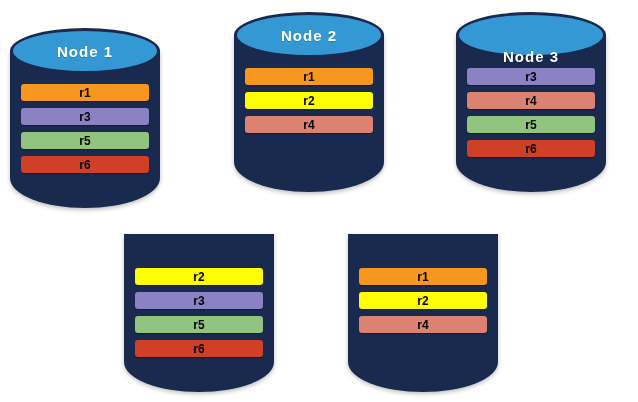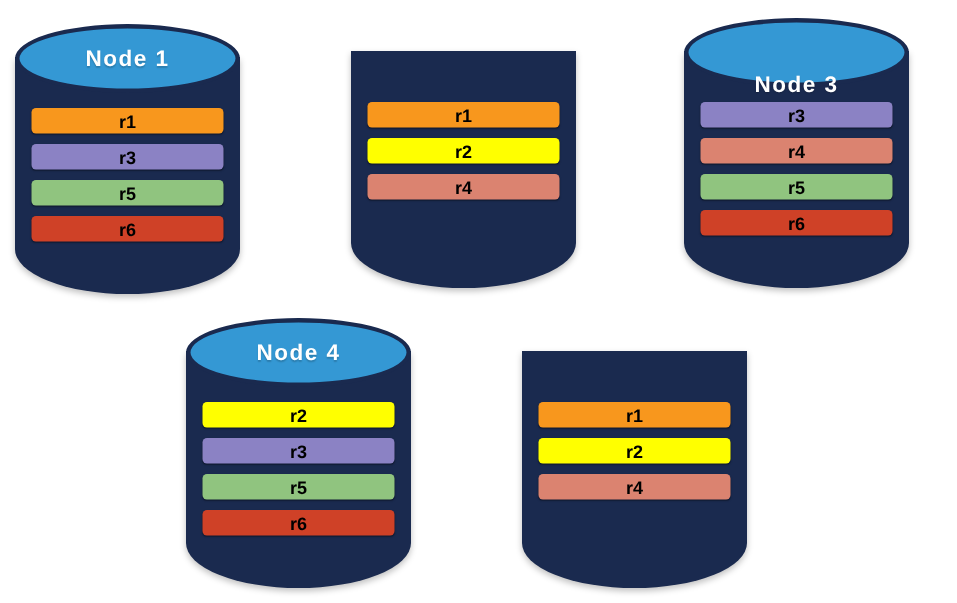--- a/index.html
+++ b/index.html
@@ -95,21 +95,21 @@
     color: #000000;
     font-size: 12px;
     font-weight: bold;
     line-height: 1;
   }
 </style>
 </head>
 <body>
 
 <div id="stage">
-    <div class="node" style="left: 10px; top: 16px; text-align: right;">
+    <div class="node" style="left: 10px; top: 28px; text-align: right;">
       <div class="node-body" style="background: rgb(26, 42, 79);"></div>
       <div class="node-top" style="background: rgb(52, 152, 212); border-color: rgb(26, 42, 79);">
         <span class="node-label" style="color: rgb(255, 255, 255);">Node  1</span>
       </div>
       <div class="replica-stack">
         <div class="replica" style="background: rgb(248, 151, 29);">
           <span class="replica-label" style="color: rgb(0, 0, 0);">r1</span>
         </div>
         <div class="replica" style="background: rgb(139, 130, 196);">
           <span class="replica-label" style="color: rgb(0, 0, 0);">r3</span>
@@ -117,20 +117,23 @@
         <div class="replica" style="background: rgb(144, 196, 127);">
           <span class="replica-label" style="color: rgb(0, 0, 0);">r5</span>
         </div>
         <div class="replica" style="background: rgb(207, 65, 39);">
           <span class="replica-label" style="color: rgb(0, 0, 0);">r6</span>
         </div>
       </div>
     </div>
     <div class="node" style="left: 234px; top: 12px;">
       <div class="node-body" style="background: rgb(26, 42, 79);"></div>
+      <div class="node-top" style="background: rgb(52, 152, 212); border-color: rgb(26, 42, 79);">
+        <span class="node-label" style="color: rgb(255, 255, 255);">Node  2</span>
+      </div>
       <div class="replica-stack">
         <div class="replica" style="background: rgb(248, 151, 29);">
           <span class="replica-label" style="color: rgb(0, 0, 0);">r1</span>
         </div>
         <div class="replica" style="background: rgb(255, 255, 0);">
           <span class="replica-label" style="color: rgb(0, 0, 0);">r2</span>
         </div>
         <div class="replica" style="background: rgb(219, 131, 112);">
           <span class="replica-label" style="color: rgb(0, 0, 0);">r4</span>
         </div>
@@ -151,23 +154,20 @@
         <div class="replica" style="background: rgb(144, 196, 127);">
           <span class="replica-label" style="color: rgb(0, 0, 0);">r5</span>
         </div>
         <div class="replica" style="background: rgb(207, 65, 39);">
           <span class="replica-label" style="color: rgb(0, 0, 0);">r6</span>
         </div>
       </div>
     </div>
     <div class="node" style="left: 124px; top: 212px;">
       <div class="node-body" style="background: rgb(26, 42, 79);"></div>
-      <div class="node-top" style="background: rgb(52, 152, 212); border-color: rgb(26, 42, 79);">
-        <span class="node-label" style="color: rgb(255, 255, 255);">Node  4</span>
-      </div>
       <div class="replica-stack">
         <div class="replica" style="background: rgb(255, 255, 0);">
           <span class="replica-label" style="color: rgb(0, 0, 0);">r2</span>
         </div>
         <div class="replica" style="background: rgb(139, 130, 196);">
           <span class="replica-label" style="color: rgb(0, 0, 0);">r3</span>
         </div>
         <div class="replica" style="background: rgb(144, 196, 127);">
           <span class="replica-label" style="color: rgb(0, 0, 0);">r5</span>
         </div>

